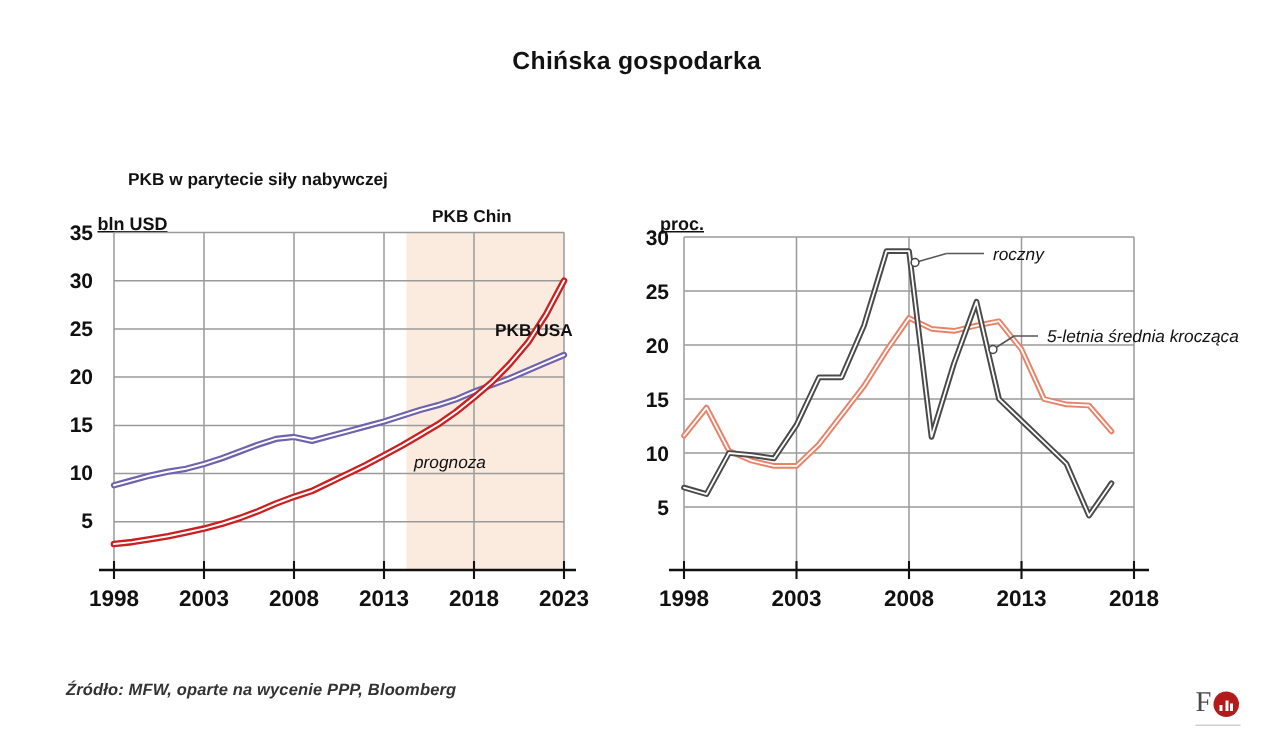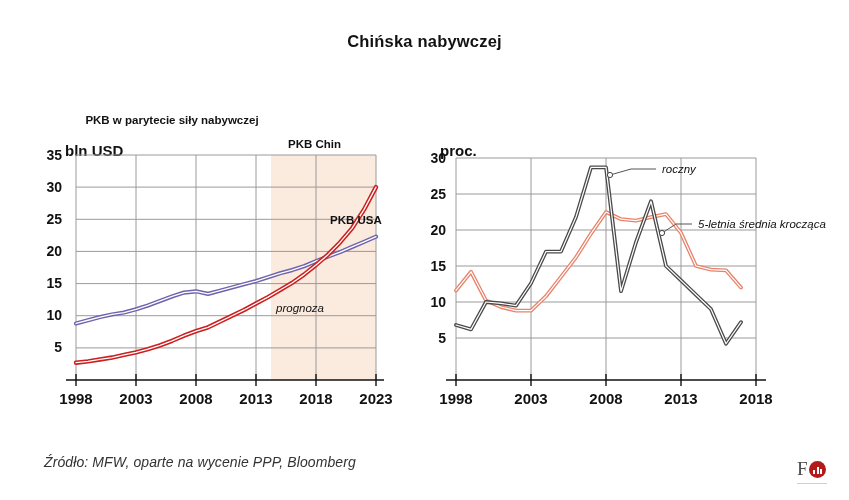--- a/index.html
+++ b/index.html
@@ -22,21 +22,21 @@
 
   .panel{position:absolute;top:0;height:392px;}
   .panel-left{left:0;width:424px;}
   .panel-right{left:424px;width:425px;}
 
   .chart-title{
     position:absolute;width:100%;text-align:center;
     font-size:11.5px;font-weight:bold;color:#121212;
   }
   .unit-label{
-    position:absolute;font-size:15px;font-weight:bold;color:#121212;
+    position:absolute;font-size:12px;font-weight:bold;color:#121212;text-decoration:underline;
   }
 
   svg{position:absolute;left:0;top:0;overflow:visible;}
 
   .axis-num{
     font-family:"Liberation Sans", sans-serif;
     font-size:14px;font-weight:bold;fill:#111;
   }
   .axis-num-x{
     font-family:"Liberation Sans", sans-serif;
@@ -50,21 +50,21 @@
     font-family:"Liberation Sans", sans-serif;
     font-size:11.5px;font-style:italic;fill:#111;
   }
   .forecast-label{
     font-family:"Liberation Sans", sans-serif;
     font-size:11.5px;font-style:italic;fill:#111;
   }
 
   .source{
     position:absolute;left:44px;top:454px;
-    font-size:14px;font-style:italic;font-weight:normal;color:#333;
+    font-size:11px;font-style:italic;font-weight:bold;color:#333;
     letter-spacing:.1px;
   }
 
   .logo{
     position:absolute;right:22px;top:456px;
     height:26px;display:flex;align-items:center;
   }
   .logo-text{
     font-family:"Liberation Serif", serif;
     font-size:19px;letter-spacing:.5px;color:#4a4a4a;
@@ -84,21 +84,21 @@
   .logo-o i:nth-child(3){left:11px;height:5px;}
   .logo-underline{
     position:absolute;left:0;right:0;bottom:-2px;height:1px;background:#cfcfcf;
   }
 </style>
 </head>
 <body>
 
 <div class="page">
 
-  <div class="main-title">Chińska nabywczej</div>
+  <div class="main-title">Chińska gospodarka</div>
 
   <div class="panel panel-left">
     <div class="chart-title" style="top:114px;left:-40px;">PKB w parytecie siły nabywczej</div>
     <div class="unit-label" style="left:65px;top:142px;">bln USD</div>
 
     <svg width="424" height="500">
 
       <rect x="271" y="155" width="105" height="225" fill="#fbeade"></rect>
 
       <g stroke="#9a9a9a" stroke-width="1">

